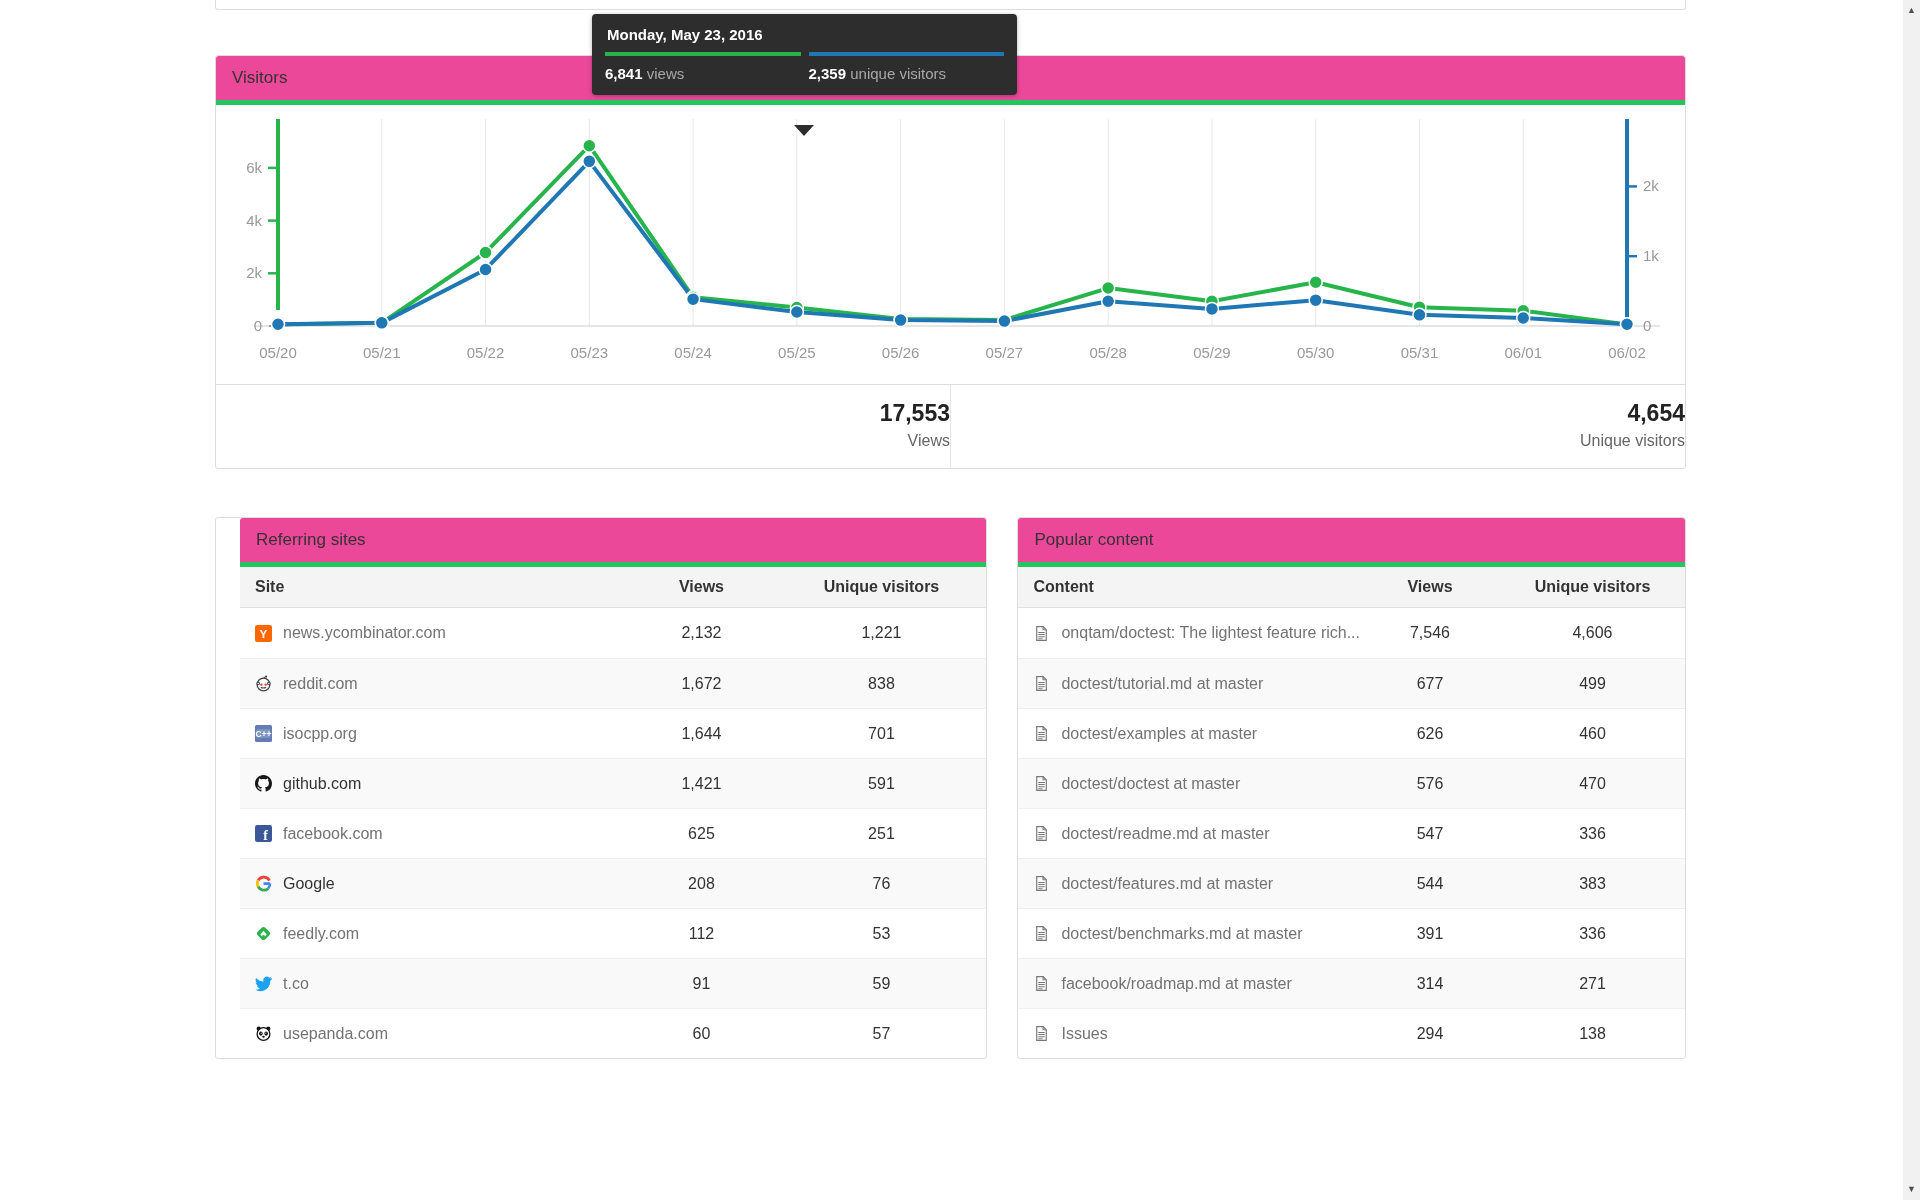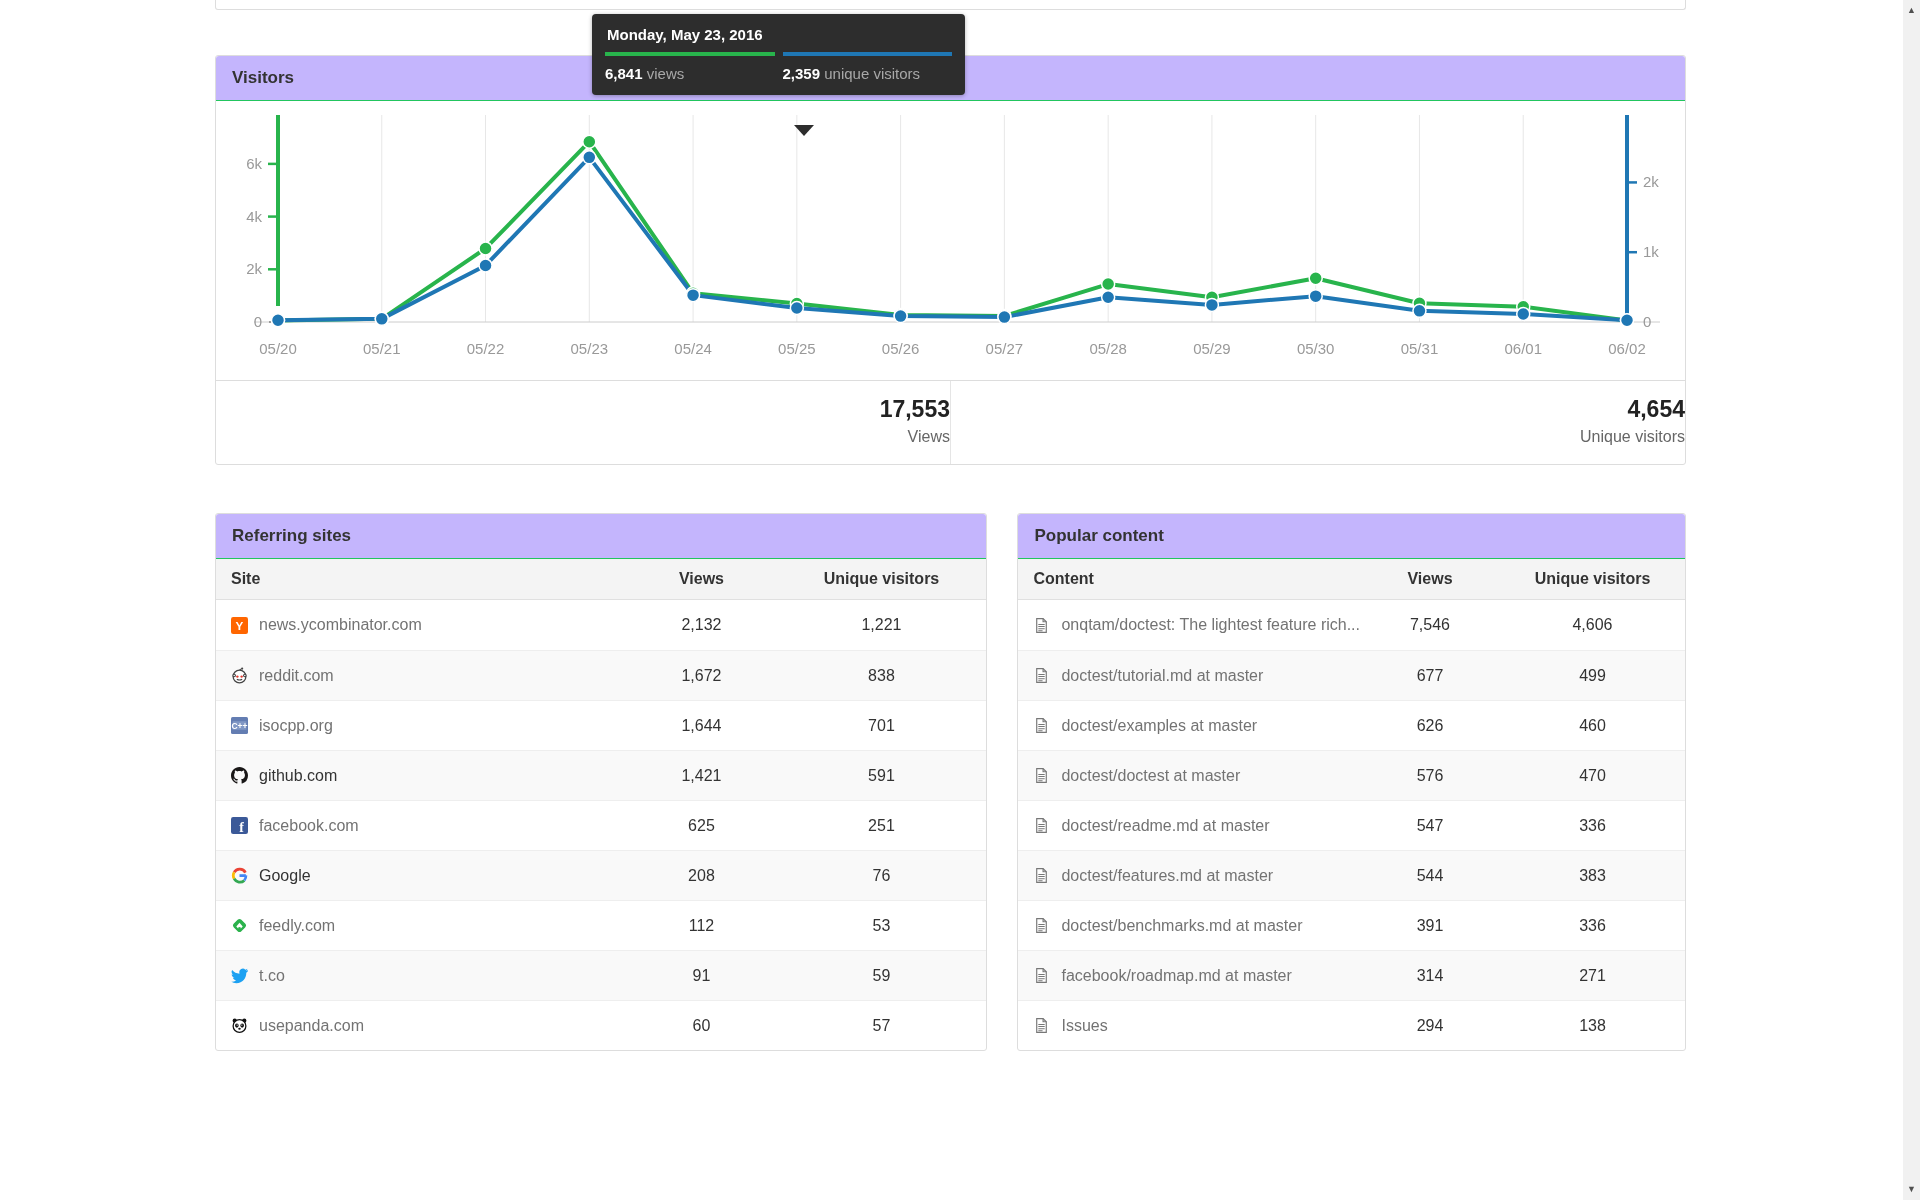--- a/index.html
+++ b/index.html
@@ -5,50 +5,50 @@
   * { margin:0; padding:0; box-sizing:border-box; }
   html,body { width:1920px; height:1200px; overflow:hidden; background:#fff;
     font-family:"Liberation Sans","DejaVu Sans",sans-serif; color:#333; }
   .content { position:relative; margin-left:215px; width:1471px; }
 
   
   .top-stub { height:10px; border:1px solid #ddd; border-top:none;
     border-radius:0 0 3px 3px; background:#fff; }
 
   .panel { border:1px solid #ddd; border-radius:3px; background:#fff; }
-  .panel-header { background:#c4b5fd; border-bottom:1px solid #22c55e;
-    padding:12px 16px; font-size:17px; font-weight:bold; color:#333;
+  .panel-header { background:#ec4899; border-bottom:5px solid #22c55e;
+    padding:12px 16px; font-size:17px; font-weight:normal; color:#333;
     border-radius:3px 3px 0 0; }
 
   .visitors-panel { margin-top:45px; }
   .chart-wrap { position:relative; height:279px; }
   .chart-wrap svg { display:block; }
 
   .summary-row { display:flex; border-top:1px solid #ddd; height:84px; }
   .summary-cell { flex:1; text-align:right; padding-top:15px; }
   .summary-cell + .summary-cell { border-left:1px solid #e5e5e5; }
   .summary-value { font-size:23px; font-weight:bold; color:#222; }
   .summary-label { font-size:16px; color:#666; margin-top:5px; }
 
   
-  .tooltip { position:absolute; left:377px; top:14px; width:373px; z-index:20;
+  .tooltip { position:absolute; left:377px; top:14px; width:425px; z-index:20;
     background:#2d2d2d; border-radius:4px; color:#fff;
     box-shadow:0 1px 4px rgba(0,0,0,.3); }
   .tooltip-title { font-size:15px; font-weight:bold; padding:12px 15px 9px; }
   .tooltip-cols { display:flex; gap:8px; padding:0 13px 13px; }
   .tooltip-col { flex:1; border-top:4px solid; padding-top:9px; font-size:15px; }
   .tooltip-col .val { font-weight:bold; color:#fff; }
   .tooltip-col .lbl { color:#a8a8a8; }
   .tooltip-arrow { position:absolute; left:579px; top:125px; z-index:20;
     width:0; height:0; border-left:10px solid transparent;
     border-right:10px solid transparent; border-top:11px solid #2d2d2d; }
 
   
   .tables-row { display:flex; gap:30px; margin-top:48px; padding-bottom:40px; }
-  .table-panel-left { width:816px; }
+  .table-panel-left { width:816px;padding-left:24px; }
   .table-panel-right { width:695px; }
 
   .thead { display:flex; background:#f4f4f4; border-bottom:1px solid #e0e0e0;
     font-weight:bold; font-size:16px; color:#333; align-items:center; height:41px; }
   .trow { display:flex; align-items:center; height:50px; font-size:16px; }
   .trow:nth-child(even) { background:#f9f9f9; }
   .trow + .trow { border-top:1px solid #eee; }
   .cell-site { flex:1; display:flex; align-items:center; gap:11px; padding-left:15px;
     overflow:hidden; white-space:nowrap; }
   .cell-num { width:150px; text-align:center; color:#333; }

